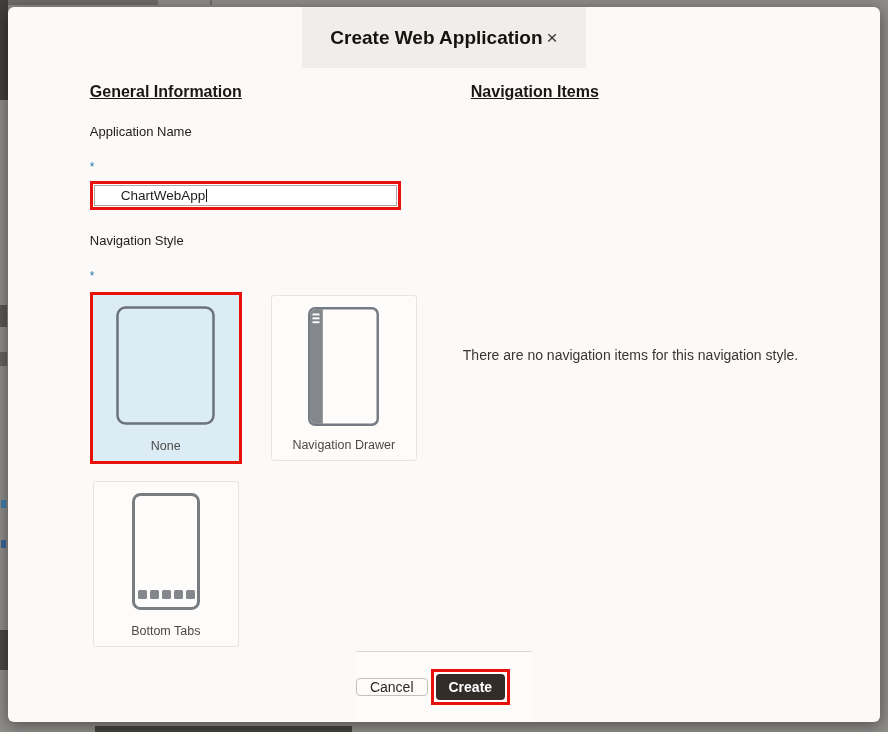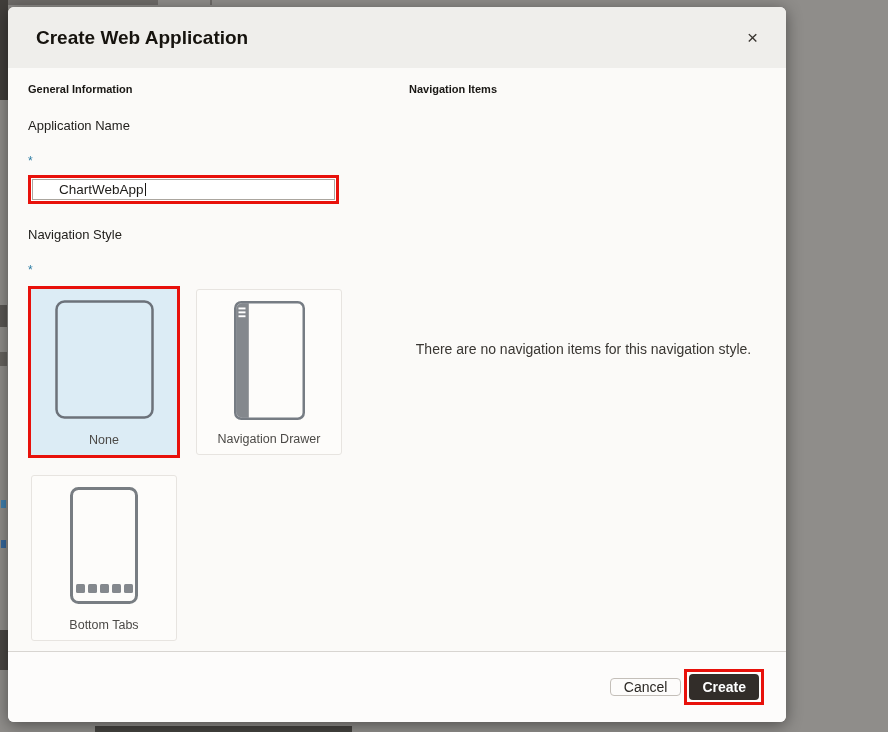--- a/index.html
+++ b/index.html
@@ -16,41 +16,42 @@
   .bg-topstrip  { left:8px; top:0; width:150px; height:5px; background:#6e6b68; }
   .bg-topdiv    { left:210px; top:0; width:2px; height:5px; background:#6e6b68; }
   .bg-leftmark1 { left:0; top:305px; width:7px; height:22px; background:#5a5754; }
   .bg-leftmark2 { left:0; top:352px; width:7px; height:14px; background:#66635f; }
   .bg-leftdot1  { left:1px; top:500px; width:5px; height:8px; background:#3f7fae; }
   .bg-leftdot2  { left:1px; top:540px; width:5px; height:8px; background:#35679c; }
   .bg-leftfoot  { left:0; top:630px; width:8px; height:40px; background:#4a4744; }
   .bg-bottom    { left:95px; top:726px; width:257px; height:6px; background:#44423f; }
 
   .dialog {
-    position:absolute; left:8px; top:7px; width:778px; height:715px;
+    position:absolute; left:8px; top:7px; width:872px; height:715px;
     border-radius:6px; overflow:hidden;
     display:flex; flex-direction:column;
     background:#fbfaf8;
     box-shadow:0 3px 16px rgba(0,0,0,.45);
+    align-items:center;
   }
   .dialog-header {
     flex:0 0 61px; background:#efeeeb;
     display:flex; align-items:center;
     padding:0 24px 0 28px;
   }
   .dialog-title { font-size:19px; font-weight:bold; color:#16130e; }
   .close-btn {
     margin-left:auto; background:none; border:none; cursor:pointer;
     font-size:19px; line-height:1; color:#3a3631; padding:2px 4px;
     font-family:"Liberation Sans", sans-serif;
   }
   .dialog-body { flex:1; display:flex; padding:15px 20px 0 20px; background:#fbfaf8; }
   .left-pane  { flex:0 0 373px; width:373px; }
   .right-pane { flex:1; }
-  .section-heading { font-size:11px; font-weight:bold; color:#191714; }
+  .section-heading { font-size:16px; font-weight:bold; color:#191714;text-decoration:underline; }
 
   .field-label {
     margin-top:23px; font-size:13px; color:#23211e;
     display:flex; align-items:flex-start; gap:22px;flex-direction:column;
   }
   .required-marker { color:#2a7ba3; font-size:12px; line-height:1.1; }
 
   .input-annotation {
     margin-top:7px; width:311px;
     border:3px solid #e8110b; background:#ffffff; padding:1px;
@@ -59,21 +60,21 @@
     border:1px solid #aba69f; background:#ffffff; height:21px;
     display:flex; align-items:center; padding:0 26px;
     font-size:13.5px; color:#1d1b18; cursor:text;
   }
   .text-caret { width:1px; height:13px; background:#181614; margin-left:1px; }
 
   .nav-style-label { }
 
   .cards {
     margin-top:9px;
-    display:grid; grid-template-columns:152px 152px; gap:14px 13px;
+    display:grid; grid-template-columns:152px 152px; gap:14px 26px;
   }
   .card-annotation { border:3px solid transparent; height:172px; }
   .card-annotation.selected { border-color:#e8110b; }
   .card {
     width:100%; height:100%; cursor:pointer;
     display:flex; flex-direction:column; align-items:center; justify-content:space-between;
     padding:11px 0 8px;
     background:#fdfcfa; border:1px solid #e7e4e0; border-radius:3px;
   }
   .card-annotation.selected .card {

